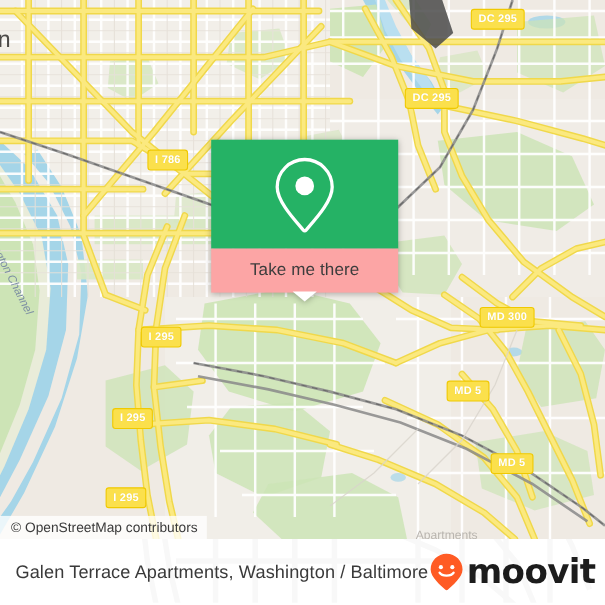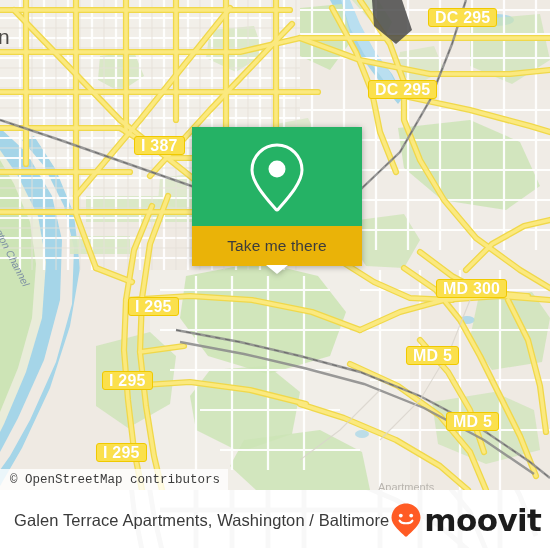--- a/index.html
+++ b/index.html
@@ -19,21 +19,21 @@
   .map-canvas{position:absolute;left:0;top:0;width:550px;height:490px;}
 
   
   .shield{
     position:absolute;
     background:#fbe04c;
     border:1.6px solid #f0c900;
     border-radius:3px;
     color:#ffffff;
     font-weight:bold;
-    font-size:16px;
+    font-size:10px;
     line-height:15px;
     padding:1px 6px 1px 6px;
     letter-spacing:0.2px;
     white-space:nowrap;
     text-shadow:0 0 1px rgba(0,0,0,.08);
     font-family:"Liberation Sans",sans-serif;
   }
   .citylabel{
     position:absolute;
     color:#4c4a47;
@@ -60,21 +60,21 @@
     left:192px;top:127px;width:170px;height:139px;
     filter:drop-shadow(0 1px 3px rgba(0,0,0,.30));
   }
   .callout-top{
     position:absolute;left:0;top:0;width:170px;height:99px;
     background:#25b265;
     display:flex;align-items:center;justify-content:center;
   }
   .callout-bottom{
     position:absolute;left:0;top:99px;width:170px;height:40px;
-    background:#eab308;
+    background:#fca5a5;
     display:flex;align-items:center;justify-content:center;
   }
   .callout-label{
     color:#3c3c3c;font-size:15.5px;letter-spacing:.1px;
   }
   .callout-tail{
     position:absolute;left:74px;top:138px;width:0;height:0;
     border-left:11px solid transparent;
     border-right:11px solid transparent;
     border-top:9px solid #ffffff;
@@ -82,21 +82,20 @@
   .pin-svg{display:block;}
 
   
   .attrib{
     position:absolute;left:0;top:469px;height:21px;
     padding:0 8px 0 10px;
     display:flex;align-items:center;
     background:rgba(255,255,255,.78);
     color:#3b3b3b;font-size:12.5px;
     white-space:nowrap;
-    font-family:Liberation Mono, monospace;
   }
 
   
   .footer{
     position:absolute;left:0;top:490px;width:550px;height:58px;
     background:#ffffff;overflow:hidden;
   }
   .footer-watermark{
     position:absolute;left:0;top:-430px;width:550px;height:490px;
     opacity:.055;
@@ -292,21 +291,21 @@
     </svg>
 
     <div class="waterlabel" style="left:-12px;top:196px;transform:rotate(63deg);transform-origin:left top;">Washington Channel</div>
 
     <div class="citylabel" style="left:-2px;top:25px;">n</div>
 
     <div class="faintlabel" style="left:378px;top:481px;">Apartments</div>
 
     <div class="shield" style="left:428px;top:8px;">DC 295</div>
     <div class="shield" style="left:368px;top:80px;">DC 295</div>
-    <div class="shield" style="left:134px;top:136px;">I 387</div>
+    <div class="shield" style="left:134px;top:136px;">I 786</div>
     <div class="shield" style="left:128px;top:297px;">I 295</div>
     <div class="shield" style="left:102px;top:371px;">I 295</div>
     <div class="shield" style="left:96px;top:443px;">I 295</div>
     <div class="shield" style="left:436px;top:279px;">MD 300</div>
     <div class="shield" style="left:406px;top:346px;">MD 5</div>
     <div class="shield" style="left:446px;top:412px;">MD 5</div>
 
     <div class="callout">
       <div class="callout-top">
         <svg class="pin-svg" width="64" height="72" viewBox="0 0 64 72">

